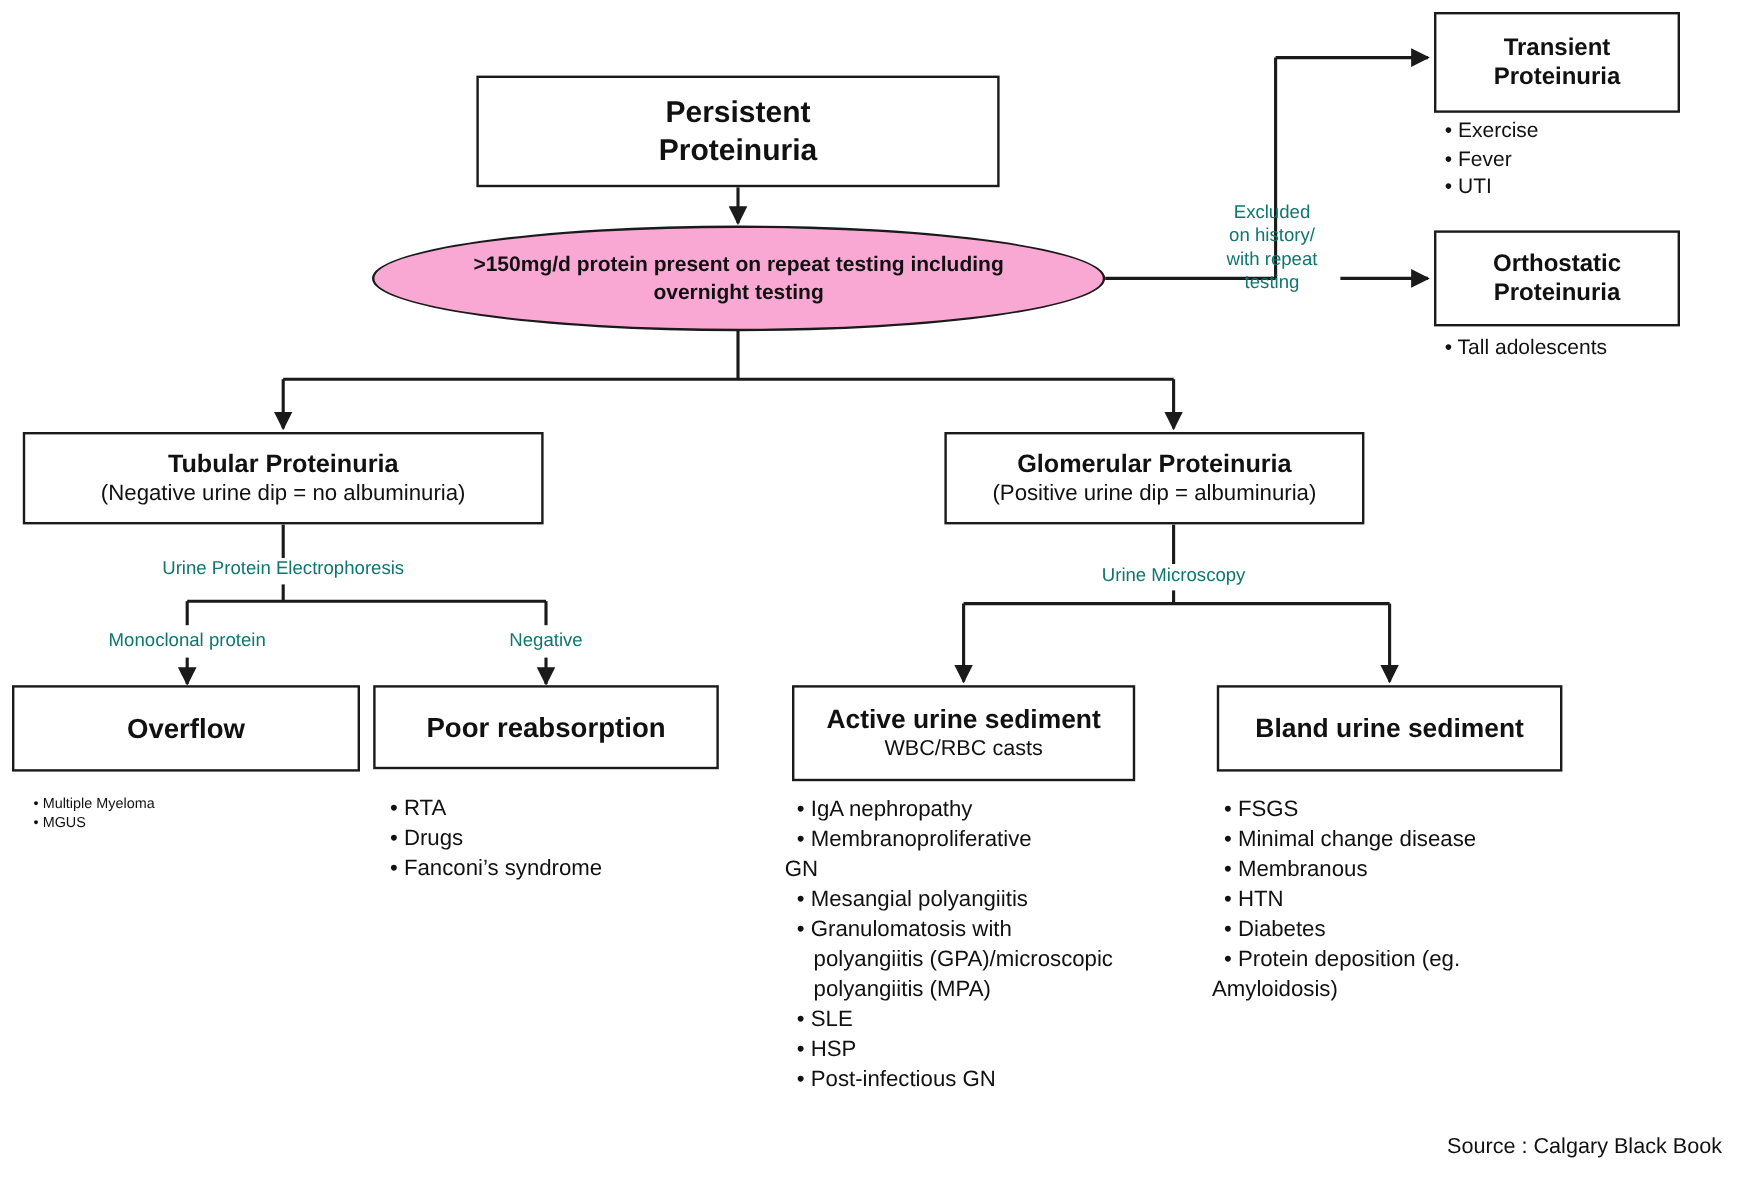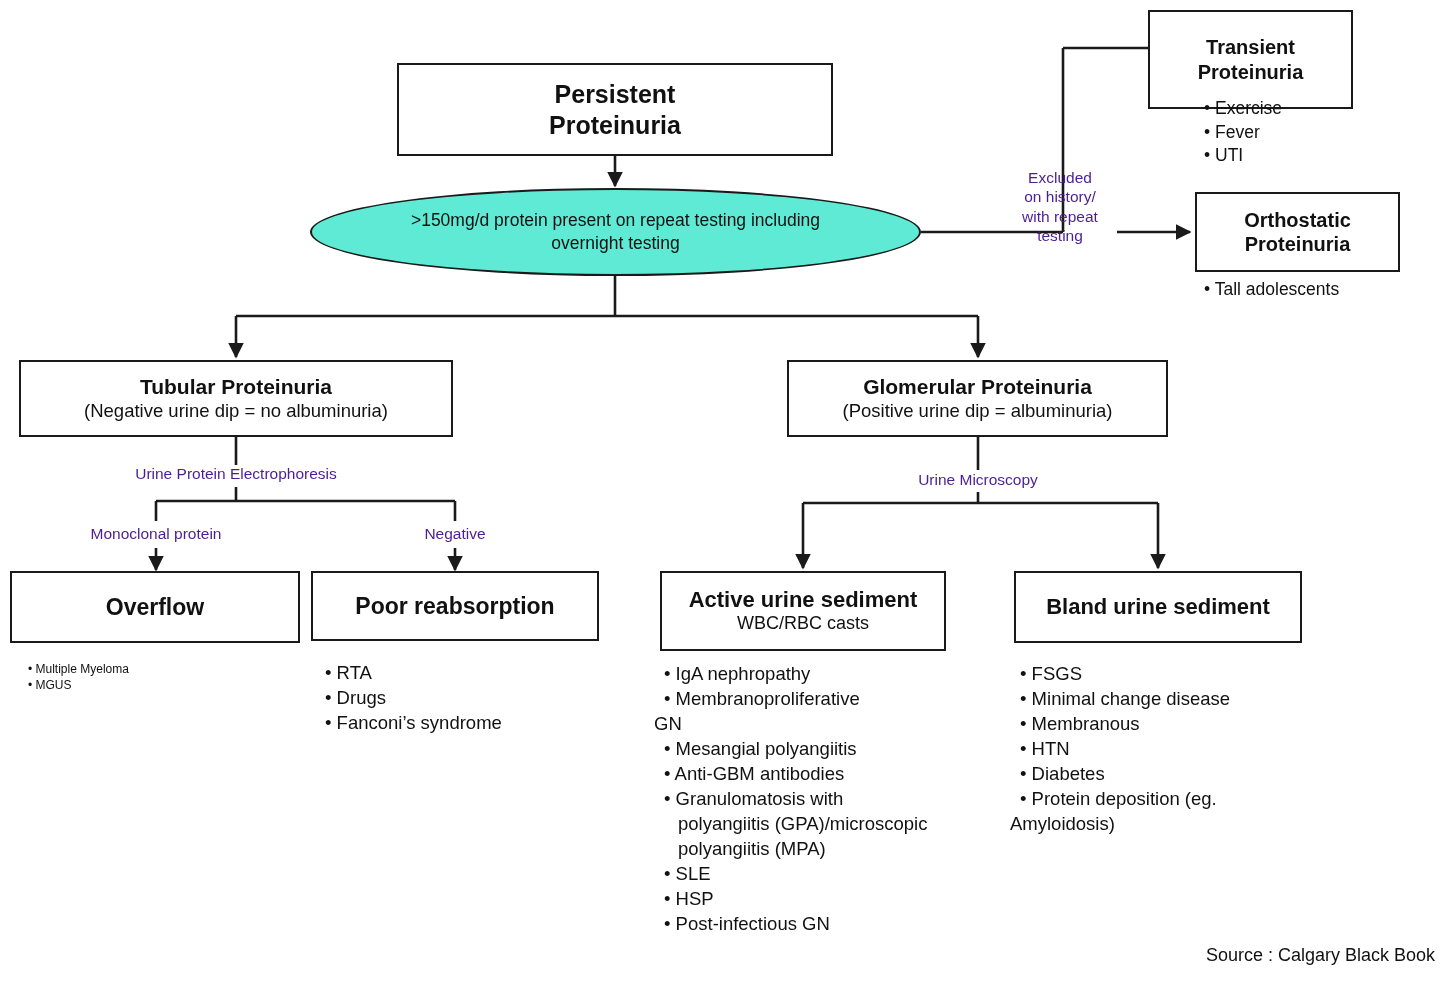--- a/index.html
+++ b/index.html
@@ -42,32 +42,32 @@
     font-weight: bold;
   }
   .node .sub {
     font-weight: normal;
   }
   .ellipse {
     position: absolute;
     box-sizing: border-box;
     border: 2.5px solid #1a1a1a;
     border-radius: 50% / 50%;
-    background: #5eead4;
+    background: #f9a8d4;
     display: flex;
     align-items: center;
     justify-content: center;
     text-align: center;
+    font-weight: bold;
+    line-height: 1.3;
+  }
+  .edge-label {
+    position: absolute;
     font-weight: normal;
-    line-height: 1.3;
-  }
-  .edge-label {
-    position: absolute;
-    font-weight: normal;
-    color: #4c1d95;
+    color: #0f766e;
     text-align: center;
     line-height: 1.25;
     white-space: pre-line;
   }
   .bullets {
     position: absolute;
     line-height: 1.35;
   }
   .bullets .bi {
     display: block;
@@ -134,21 +134,21 @@
       <span>&gt;150mg/d protein present on repeat testing including</span><br>
       <span>overnight testing</span>
     </div>
   </div>
 
   <div class="edge-label" style="left:1005px; top:168px; width:110px; font-size:15.5px;">Excluded
 on history/
 with repeat
 testing</div>
 
-  <div class="node" style="left:1148px; top:10px; width:205px; height:99px; font-size:20px;">
+  <div class="node" style="left:1195px; top:10px; width:205px; height:84px; font-size:20px;">
     <span class="title">Transient</span>
     <span class="title">Proteinuria</span>
   </div>
   <div class="bullets" style="left:1204px; top:97px; width:200px; font-size:17.5px;">
     <span class="bi">• Exercise</span>
     <span class="bi">• Fever</span>
     <span class="bi">• UTI</span>
   </div>
 
   <div class="node" style="left:1195px; top:192px; width:205px; height:80px; font-size:20px;">
@@ -160,21 +160,21 @@
   </div>
 
   <div class="node" style="left:19px; top:360px; width:434px; height:77px;">
     <span class="title" style="font-size:21px;">Tubular Proteinuria</span>
     <span class="sub" style="font-size:18.5px;">(Negative urine dip = no albuminuria)</span>
   </div>
   <div class="edge-label" style="left:66px; top:464px; width:340px; font-size:15.5px;">Urine Protein Electrophoresis</div>
   <div class="edge-label" style="left:56px; top:524px; width:200px; font-size:15.5px;">Monoclonal protein</div>
   <div class="edge-label" style="left:395px; top:524px; width:120px; font-size:15.5px;">Negative</div>
 
-  <div class="node" style="left:787px; top:360px; width:381px; height:77px;">
+  <div class="node" style="left:787px; top:360px; width:350px; height:77px;">
     <span class="title" style="font-size:21px;">Glomerular Proteinuria</span>
     <span class="sub" style="font-size:18.5px;">(Positive urine dip = albuminuria)</span>
   </div>
   <div class="edge-label" style="left:878px; top:470px; width:200px; font-size:15.5px;">Urine Microscopy</div>
 
   <div class="node" style="left:10px; top:571px; width:290px; height:72px; font-size:23px;">
     <span class="title">Overflow</span>
   </div>
   <div class="bullets" style="left:28px; top:661px; width:280px; font-size:12px;">
     <span class="bi">• Multiple Myeloma</span>
@@ -192,21 +192,20 @@
 
   <div class="node" style="left:660px; top:571px; width:286px; height:80px;">
     <span class="title" style="font-size:22px;">Active urine sediment</span>
     <span class="sub" style="font-size:18px;">WBC/RBC casts</span>
   </div>
   <div class="bullets" style="left:664px; top:662px; width:335px; font-size:18.5px;">
     <span class="bi">• IgA nephropathy</span>
     <span class="bi">• Membranoproliferative</span>
     <span class="cont" style="margin-left:-10px;">GN</span>
     <span class="bi">• Mesangial polyangiitis</span>
-    <span class="bi">• Anti-GBM antibodies</span>
     <span class="bi">• Granulomatosis with</span>
     <span class="cont" style="padding-left:14px;">polyangiitis (GPA)/microscopic polyangiitis (MPA)</span>
     <span class="bi">• SLE</span>
     <span class="bi">• HSP</span>
     <span class="bi">• Post-infectious GN</span>
   </div>
 
   <div class="node" style="left:1014px; top:571px; width:288px; height:72px; font-size:22px;">
     <span class="title">Bland urine sediment</span>
   </div>

